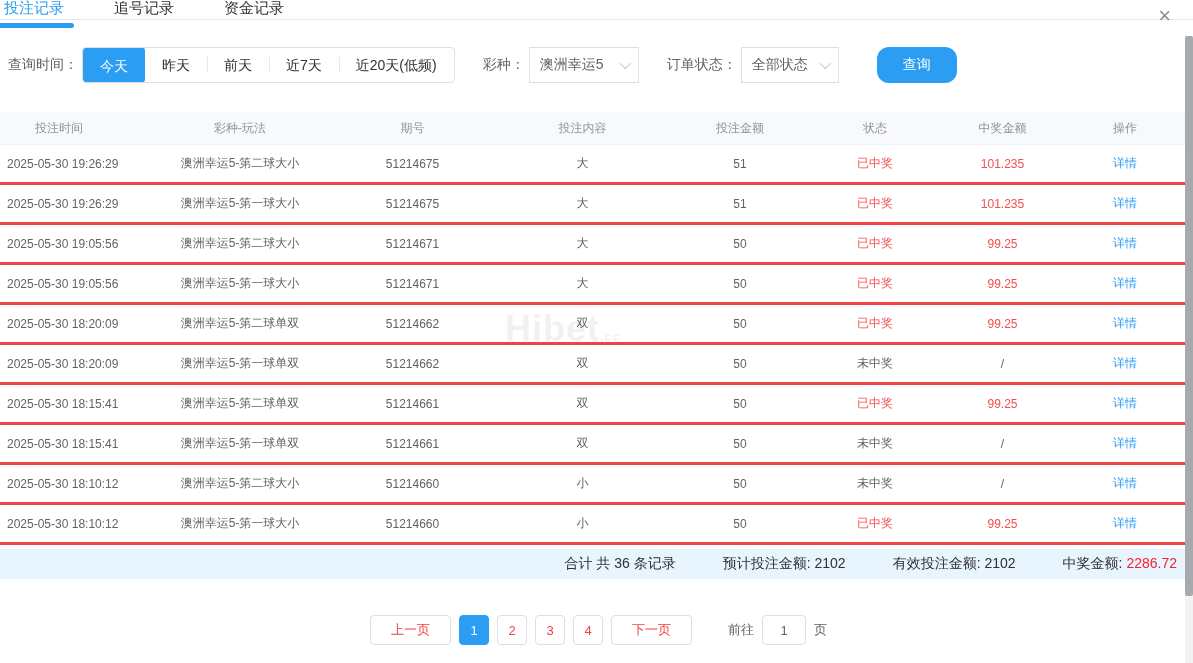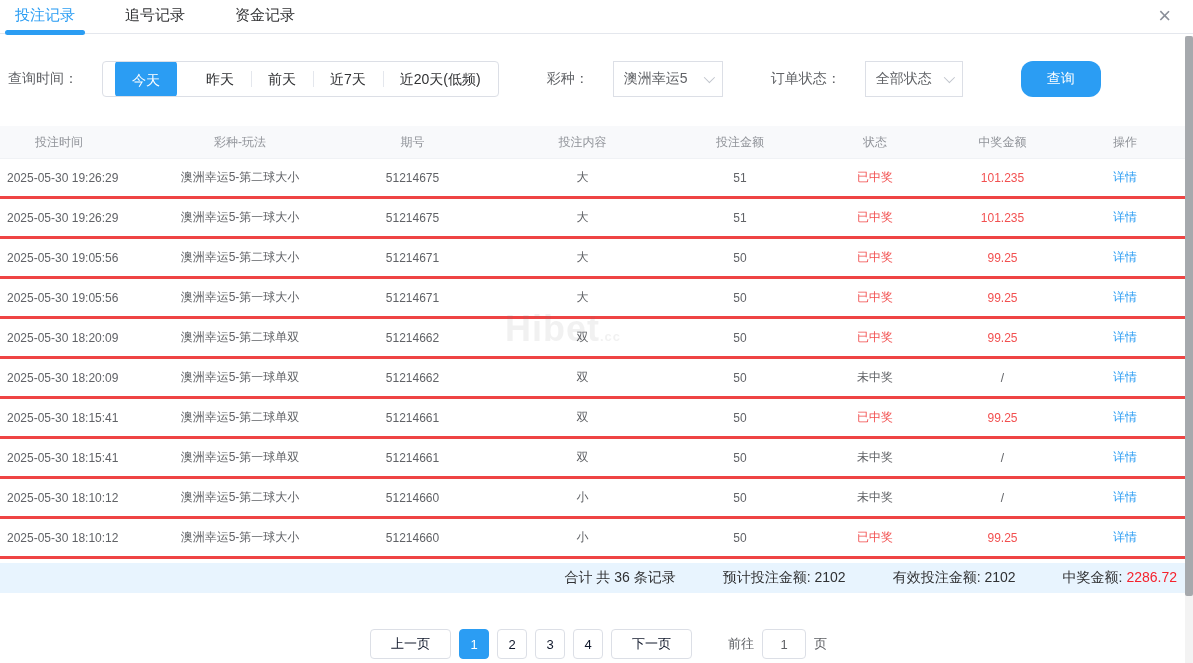--- a/index.html
+++ b/index.html
@@ -1,33 +1,33 @@
 <!DOCTYPE html>
 <html><head>
 <meta charset="utf-8">
 <style>
   * { margin:0; padding:0; box-sizing:border-box; }
   html,body { width:1193px; height:663px; overflow:hidden; background:#fff;
     font-family:"Liberation Sans","DejaVu Sans",sans-serif; color:#303133; }
   .stage { position:relative; width:1193px; height:663px; background:#fff; }
 
   
-  .tabbar { position:relative; height:34px; border-bottom:1px solid #e4e7ed; display:flex; align-items:center; padding-left:15px; }
+  .tabbar { position:relative; height:20px; border-bottom:1px solid #e4e7ed; display:flex; align-items:center; padding-left:4px; }
   .tab { position:relative; height:34px; line-height:30px; font-size:15px; color:#303133; margin-right:50px; cursor:pointer; }
   .tab.active { color:#2b9df3; }
   .tab.active::after { content:""; position:absolute; left:-10px; right:-10px; bottom:-1px; height:5px; border-radius:3px; background:#2b9df3; }
   .close-x { position:absolute; right:22px; top:2px; font-size:22px; color:#8a8f99; cursor:pointer; line-height:28px; }
 
   
-  .filters { display:flex; align-items:center; margin:27px 0 0 8px; height:36px; font-size:14px; color:#606266;gap:20px; }
+  .filters { display:flex; align-items:center; margin:27px 0 0 8px; height:36px; font-size:14px; color:#606266; }
   .flabel { margin-right:4px; }
   .seg { display:flex; border:1px solid #dcdfe6; border-radius:4px; overflow:hidden; height:36px; }
   .seg-item { padding:0 17px; line-height:34px; cursor:pointer; color:#303133; white-space:nowrap; position:relative; }
   .seg-item:not(:first-child)::before { content:""; position:absolute; left:0; top:9px; bottom:9px; width:1px; background:#e4e7ed; }
-  .seg-item.active { background:#2b9df3; color:#fff; border-radius:4px; line-height:36px; margin:-1px 12px; padding-top:1px;}
+  .seg-item.active { background:#2b9df3; color:#fff; border-radius:4px; line-height:36px; margin:-1px 0; padding-top:1px;}
   .seg-item.active::before, .seg-item.active + .seg-item::before { display:none; }
   .sel { display:flex; align-items:center; justify-content:space-between; width:110px; height:36px; border:1px solid #dcdfe6; border-radius:0; padding:2px 10px; color:#606266; cursor:pointer; background:#fff; }
   .sel.narrow { width:98px; }
   .chev { width:8px; height:8px; border:solid #c0c4cc; border-width:0 1.5px 1.5px 0; transform:rotate(45deg) translateY(-2px); }
   .btn-primary { height:36px; padding:0 26px; background:#2b9df3; color:#fff; border:none; border-radius:12px; font-size:14px; cursor:pointer; }
   .ml28 { margin-left:28px; } .ml38 { margin-left:38px; }
 
   
   .table { margin-top:29px; width:1185px; font-size:12px; }
   .tr { display:flex; align-items:center; height:40px; border-bottom:3px solid #ef4444; background:#fff; }
@@ -39,21 +39,21 @@
   .cell { color:#606266; }
   .red { color:#f25050; }
   .link { color:#2b9df3; cursor:pointer; }
 
   
   .summary { margin-top:4px; width:1193px; height:30px; background:#e8f4fe; display:flex; align-items:center; justify-content:flex-end; gap:47px; padding-right:16px; font-size:14px; color:#303133; }
   .summary .red { color:#f5222d; }
 
   
   .pager { margin-top:36px; display:flex; align-items:center; justify-content:center; font-size:13px; color:#606266; }
-  .pbtn { height:30px; min-width:30px; padding:0 6px; border:1px solid #dcdfe6; border-radius:4px; background:#fff; color:#0f172a; display:flex; align-items:center; justify-content:center; cursor:pointer; margin:0 4px; }
+  .pbtn { height:30px; min-width:30px; padding:0 6px; border:1px solid #dcdfe6; border-radius:4px; background:#fff; color:#ef4444; display:flex; align-items:center; justify-content:center; cursor:pointer; margin:0 4px; }
   .pbtn.wide { padding:0 20px; }
   .pbtn.active { background:#2b9df3; color:#fff; border-color:#2b9df3; }
   .jump { display:flex; align-items:center; margin-left:32px; gap:8px; color:#606266; }
   .jump input { width:44px; height:30px; border:1px solid #dcdfe6; border-radius:4px; text-align:center; font-size:13px; color:#606266; outline:none; }
 
   
   .watermark { position:absolute; left:505px; top:308px; font-weight:800; font-size:36px; color:rgba(120,120,120,0.10); letter-spacing:1px; pointer-events:none; }
   .watermark small { font-size:13px; font-weight:700; }
   .scrollbar-track { position:absolute; right:0; top:36px; width:8px; height:627px; background:#f3f3f3; }
   .scrollbar-thumb { position:absolute; right:0; top:0; width:8px; height:560px; background:#a6a9ad; border-radius:2px; cursor:pointer; }

